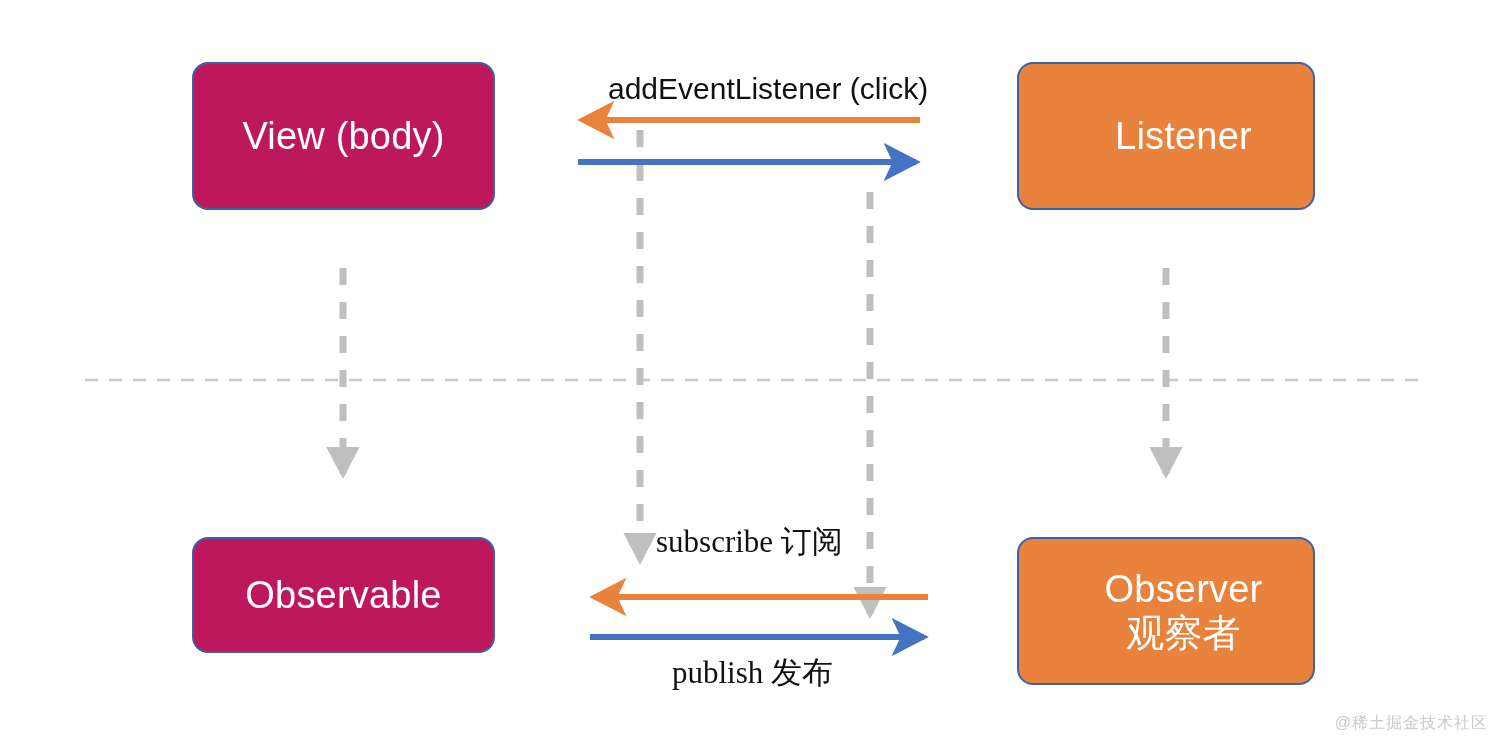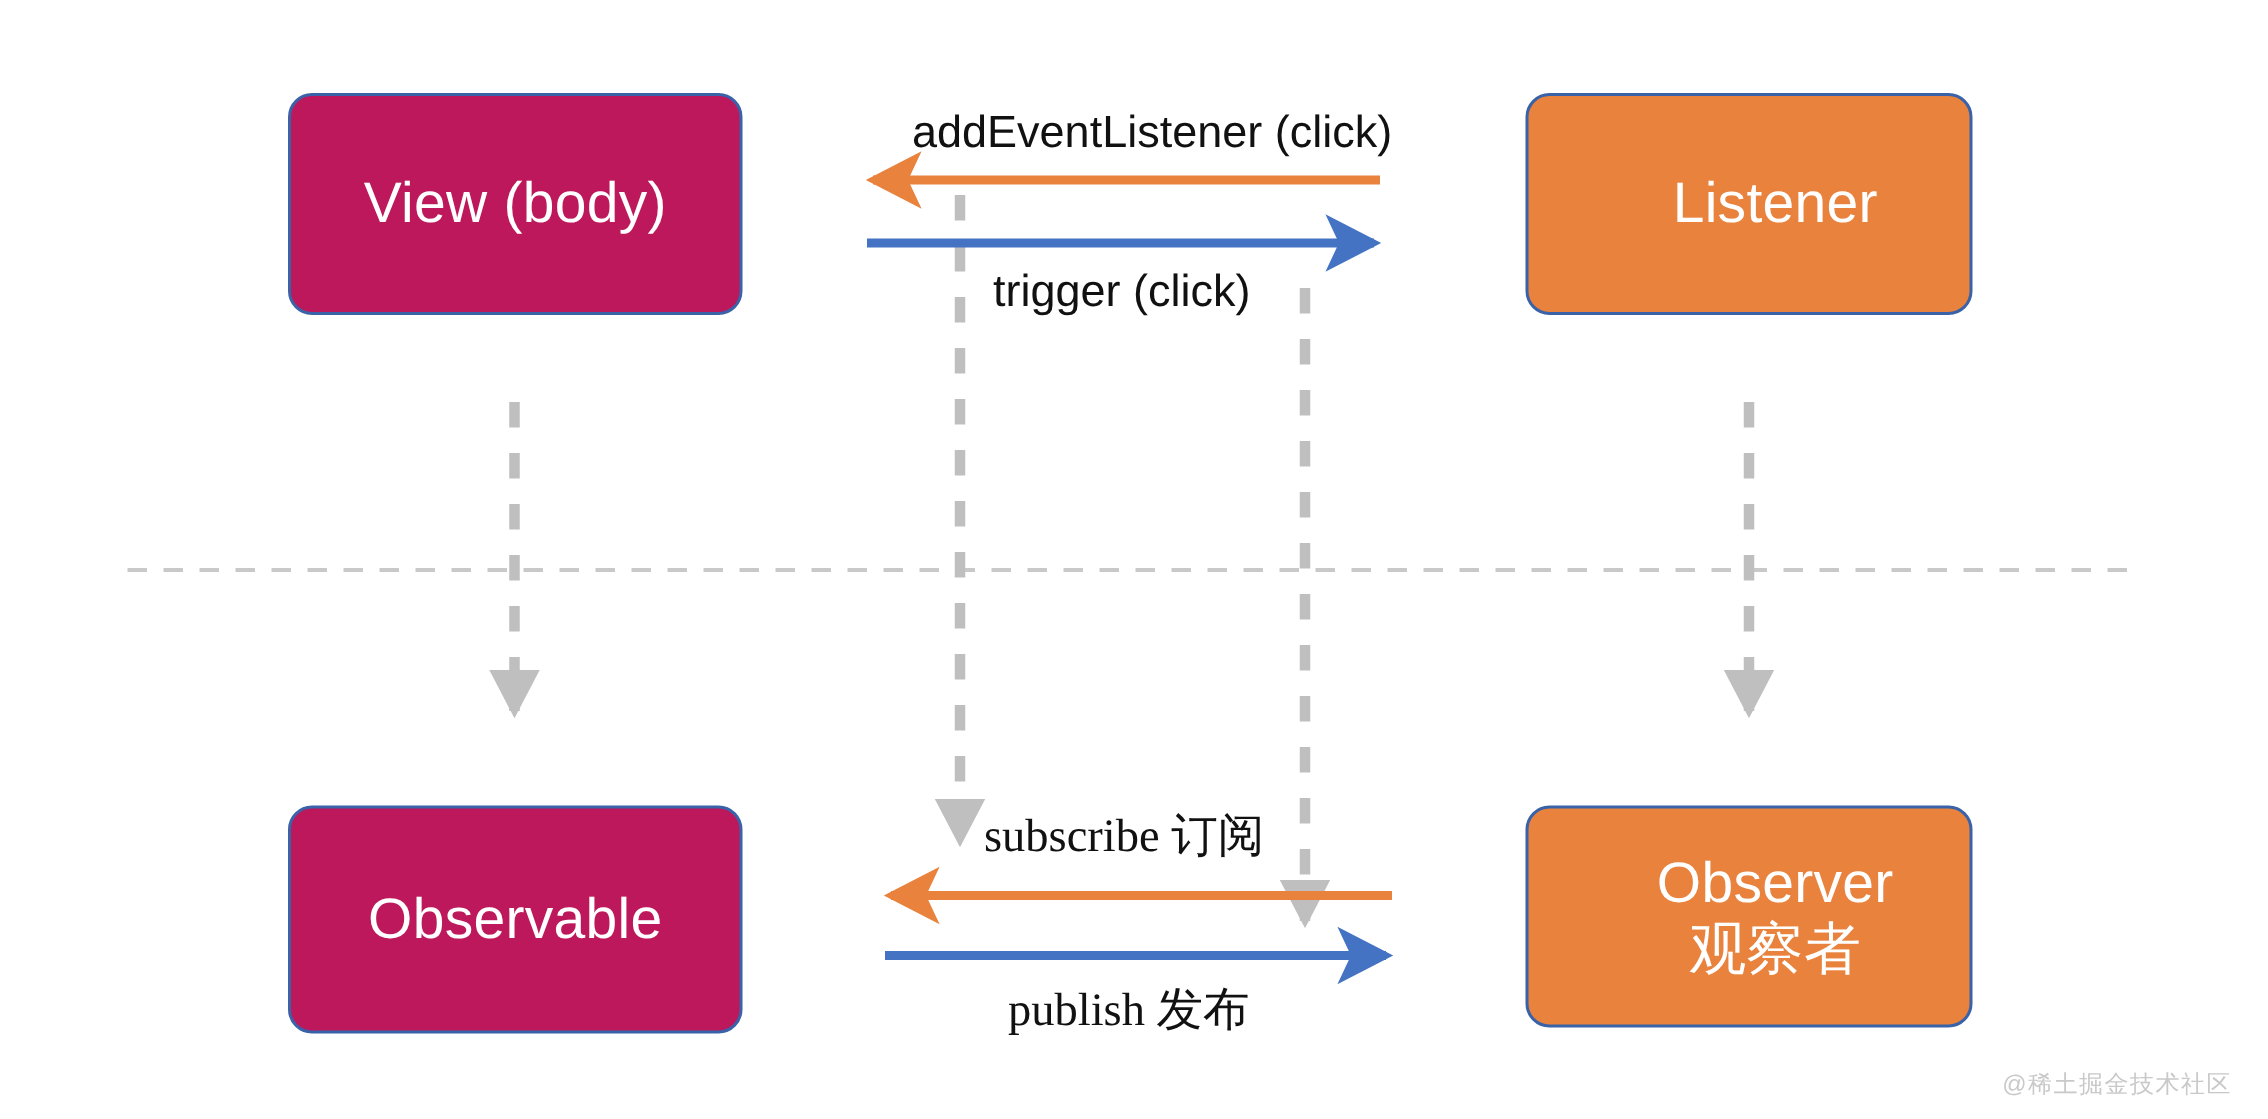--- a/index.html
+++ b/index.html
@@ -46,21 +46,21 @@
     font-weight: 400;
   }
   .node .line2 {
     font-size: 38px;
     font-weight: 400;
   }
   .node.single .line1 { font-size: 38px; }
 
   #node-view     { left: 192px; top: 62px;  width: 303px; height: 148px; }
   #node-listener { left: 1017px; top: 62px;  width: 298px; height: 148px; }
-  #node-observable { left: 192px; top: 537px; width: 303px; height: 152px; }
+  #node-observable { left: 192px; top: 537px; width: 303px; height: 116px; }
   #node-observer   { left: 1017px; top: 537px; width: 298px; height: 148px; }
 
   
   #arrows {
     position: absolute;
     left: 0; top: 0;
     width: 1512px;
     height: 746px;
     pointer-events: none;
   }
@@ -75,21 +75,21 @@
     font-family: Liberation Sans, sans-serif;
     font-size: 30px;
   }
   .lbl-serif {
     font-family: "Liberation Serif", "DejaVu Serif", serif;
     font-size: 31px;
   }
 
   #lbl-add      { left: 608px; top: 72px; }
   #lbl-trigger  { left: 662px; top: 178px; }
-  #lbl-subscribe{ left: 656px; top: 536px; }
+  #lbl-subscribe{ left: 656px; top: 521px; }
   #lbl-publish  { left: 672px; top: 652px; text-align: center; }
 
   
   #watermark {
     position: absolute;
     right: 24px;
     bottom: 12px;
     font-size: 16px;
     color: #c9c9c9;
     font-family: "Liberation Sans", "DejaVu Sans", sans-serif;
@@ -146,21 +146,20 @@
     <div class="line1">Observable</div>
   </div>
 
   <div class="node orange" id="node-observer">
     <div class="line1">Observer</div>
     <div class="line2">观察者</div>
   </div>
 
   <div class="arrow-label lbl-sans" id="lbl-add">addEventListener (click)</div>
 
-  <div class="arrow-label lbl-sans" id="lbl-trigger">trigger (click)</div>
 
   <div class="arrow-label lbl-serif" id="lbl-subscribe">subscribe 订阅</div>
 
   <div class="arrow-label lbl-serif" id="lbl-publish">publish 发布</div>
 
   <div id="watermark">@稀土掘金技术社区</div>
 
 </div>
 
 </body></html>

